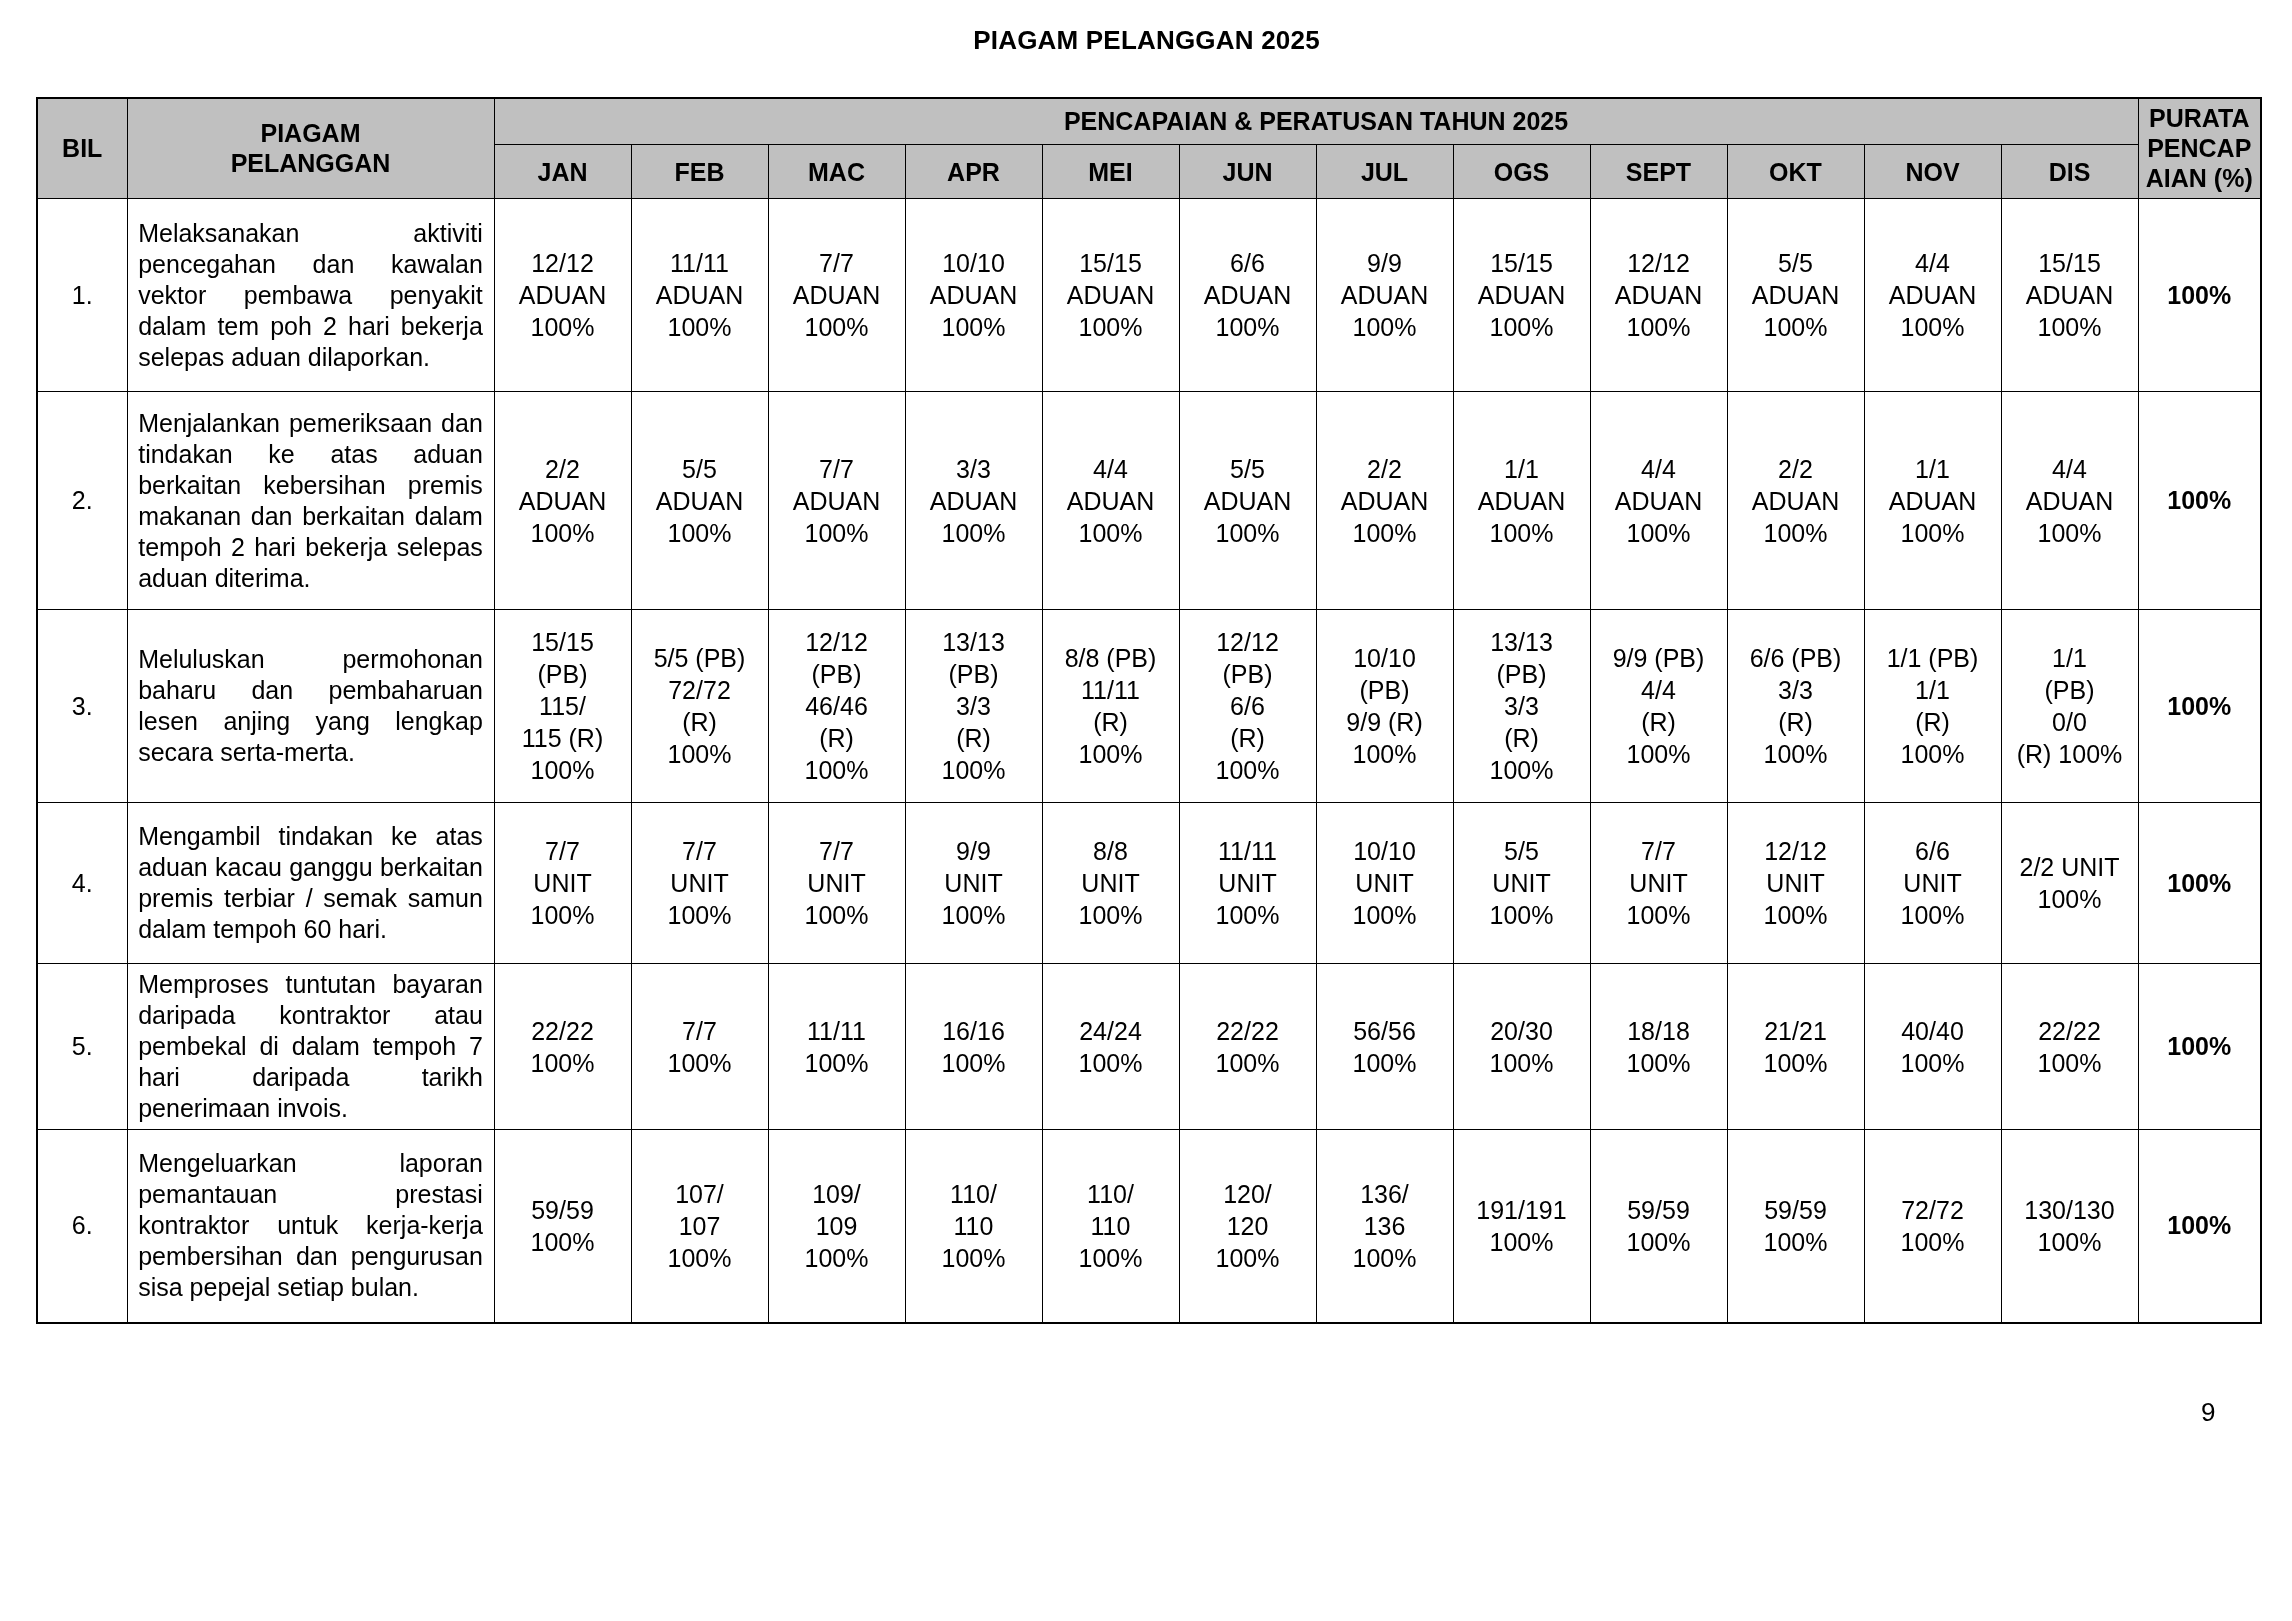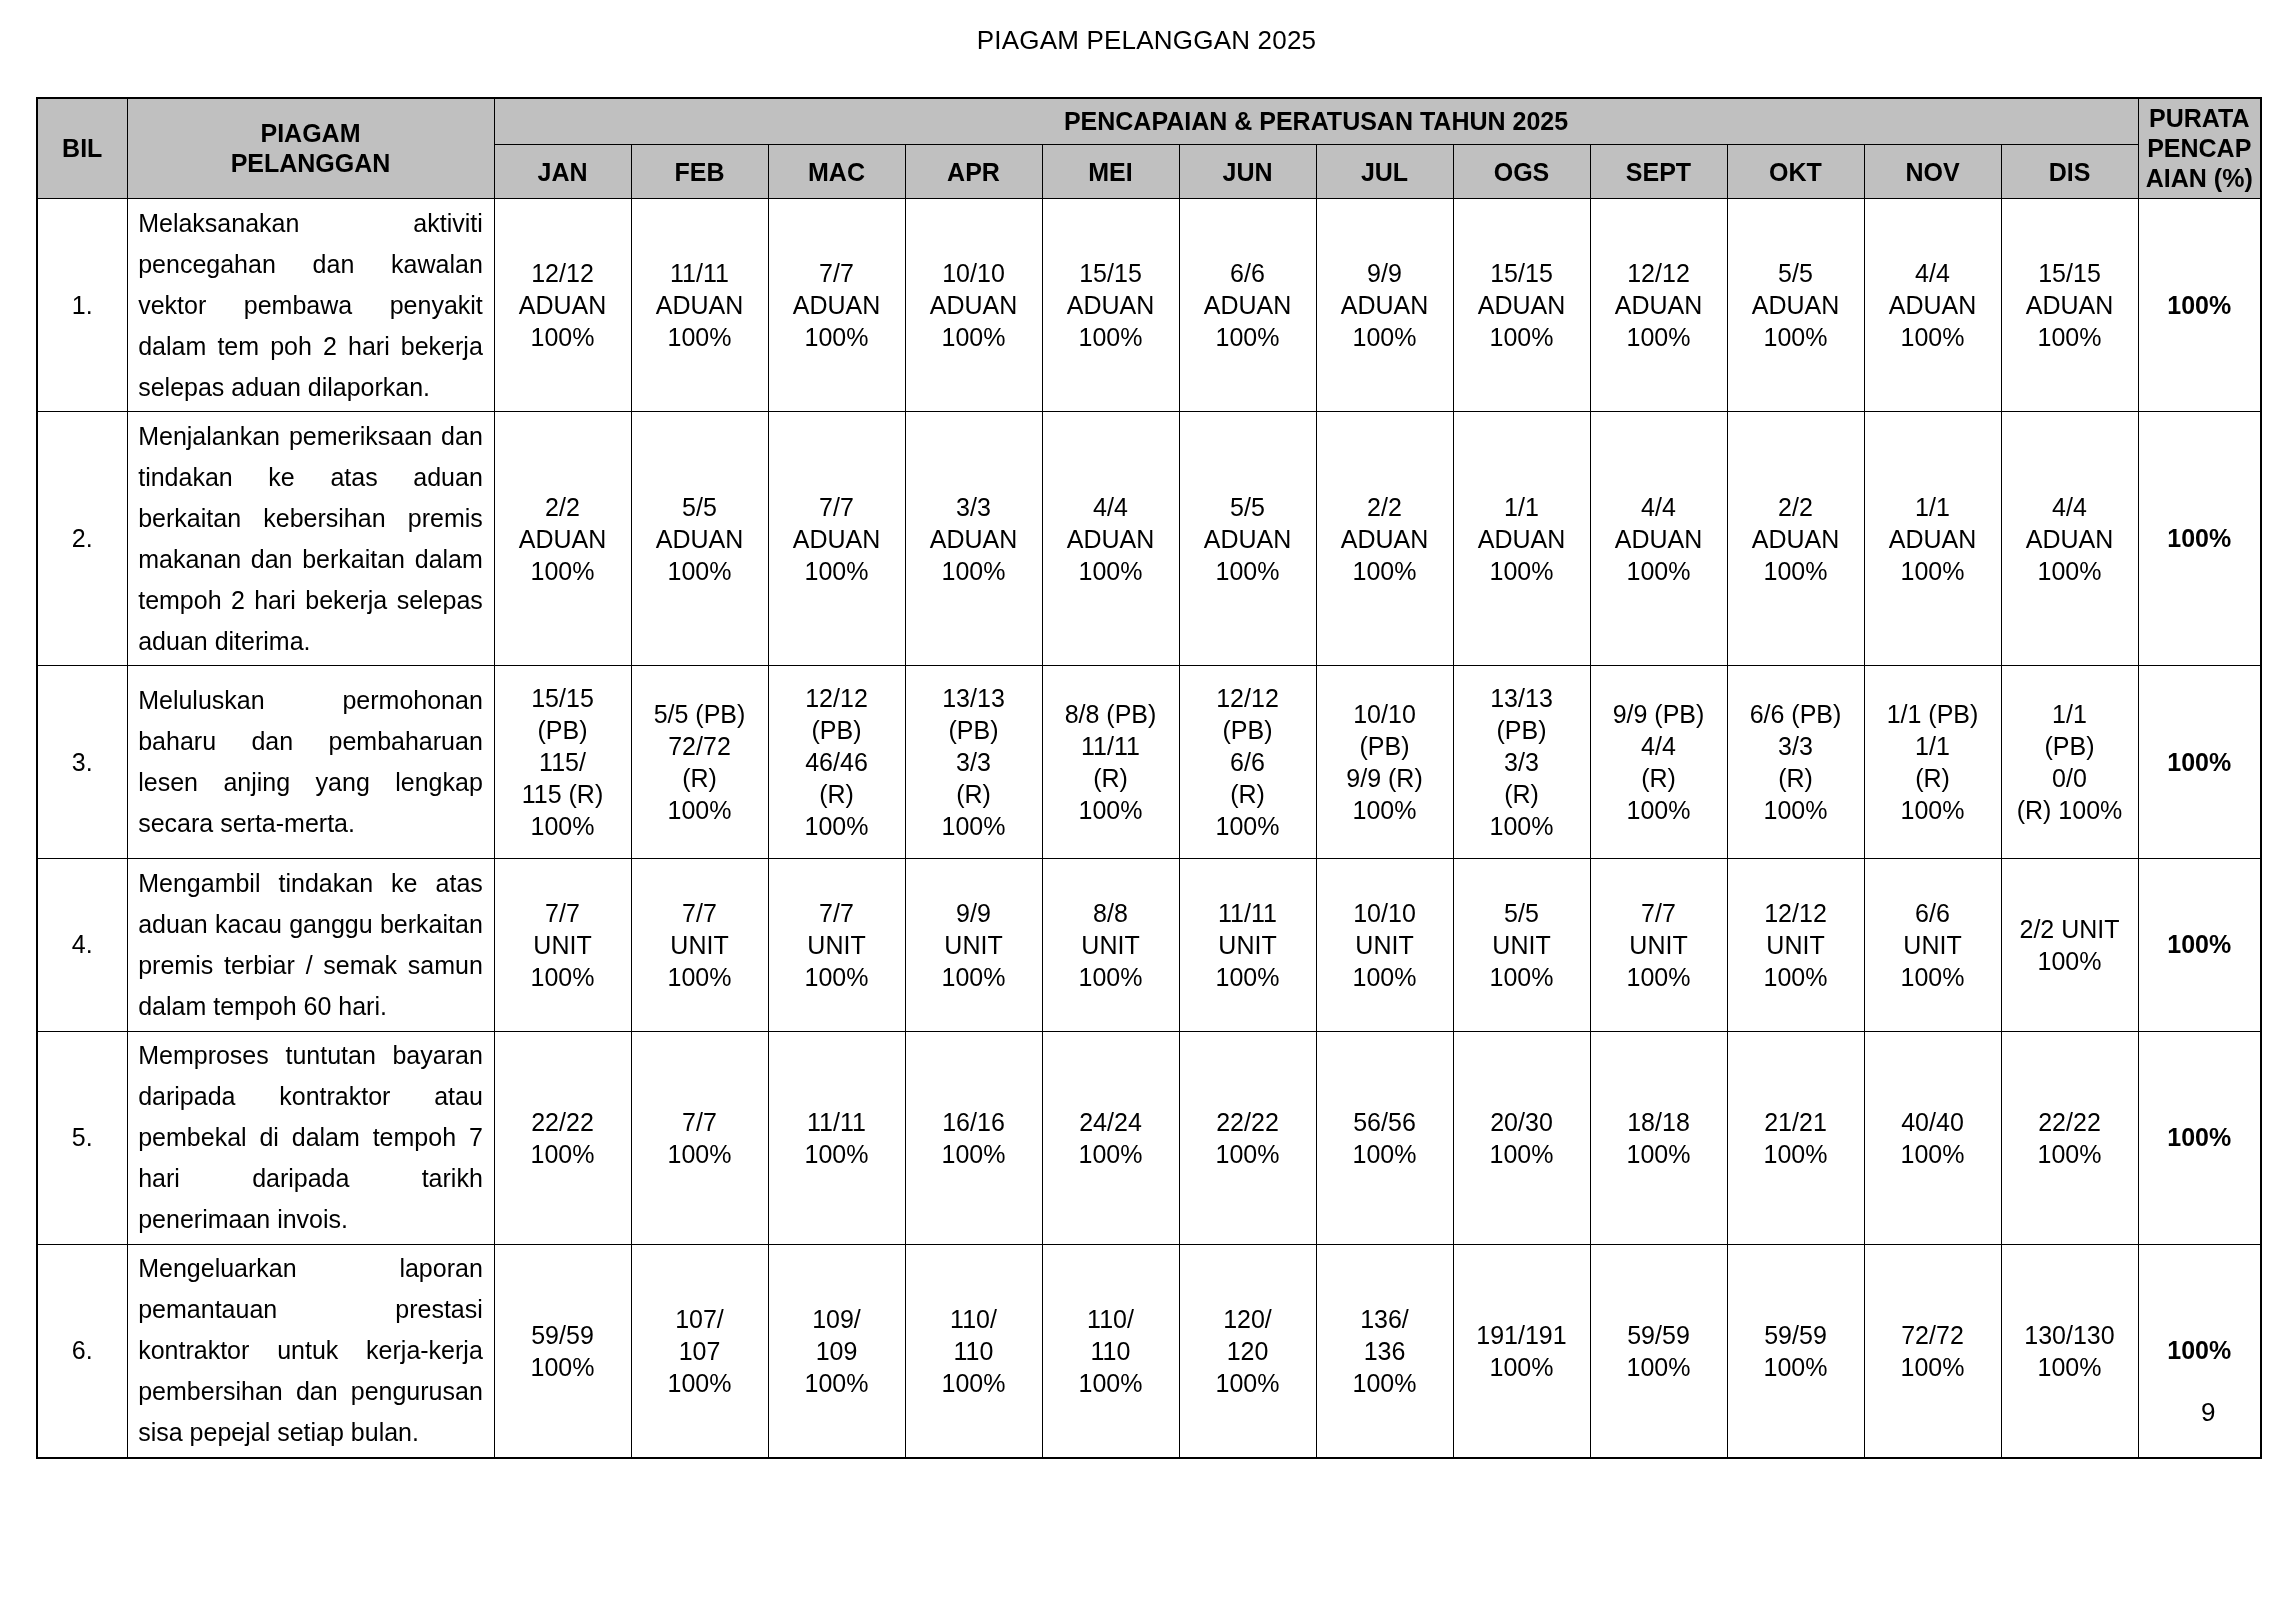--- a/index.html
+++ b/index.html
@@ -7,21 +7,21 @@
   html, body {
     margin: 0; padding: 0;
     width: 2293px; height: 1621px;
     background: #ffffff;
     font-family: "Liberation Sans", sans-serif;
     color: #000;
   }
   .page { position: relative; width: 2293px; height: 1621px; overflow: hidden; }
   .titles { text-align: center; padding-top: 21.5px; }
   .titles div {
-    font-weight: normal;
+    font-weight: bold;
     font-size: 26px;
     line-height: 37px;
     letter-spacing: 0.2px;
   }
   table.charter {
     margin: 38px 0 0 36px;
     border-collapse: collapse;
     table-layout: fixed;
     width: 2224px;
     border: 2.7px solid var(--border-c);
@@ -42,21 +42,21 @@
     text-align: center;
     white-space: pre-line;
     line-height: 30px;
   }
   tr.group-row { height: 47px; }
   tr.months-row { height: 54px; }
   td.bil-cell { text-align: center; }
   td.desc-cell {
     text-align: justify;
     padding: 3.6px 10.7px;
-    line-height: 41px;
+    line-height: 31px;
   }
   td.value-cell {
     text-align: center;
     white-space: pre-line;
     line-height: 32px;
   }
   td.purata-cell {
     text-align: center;
     font-weight: bold;
   }

